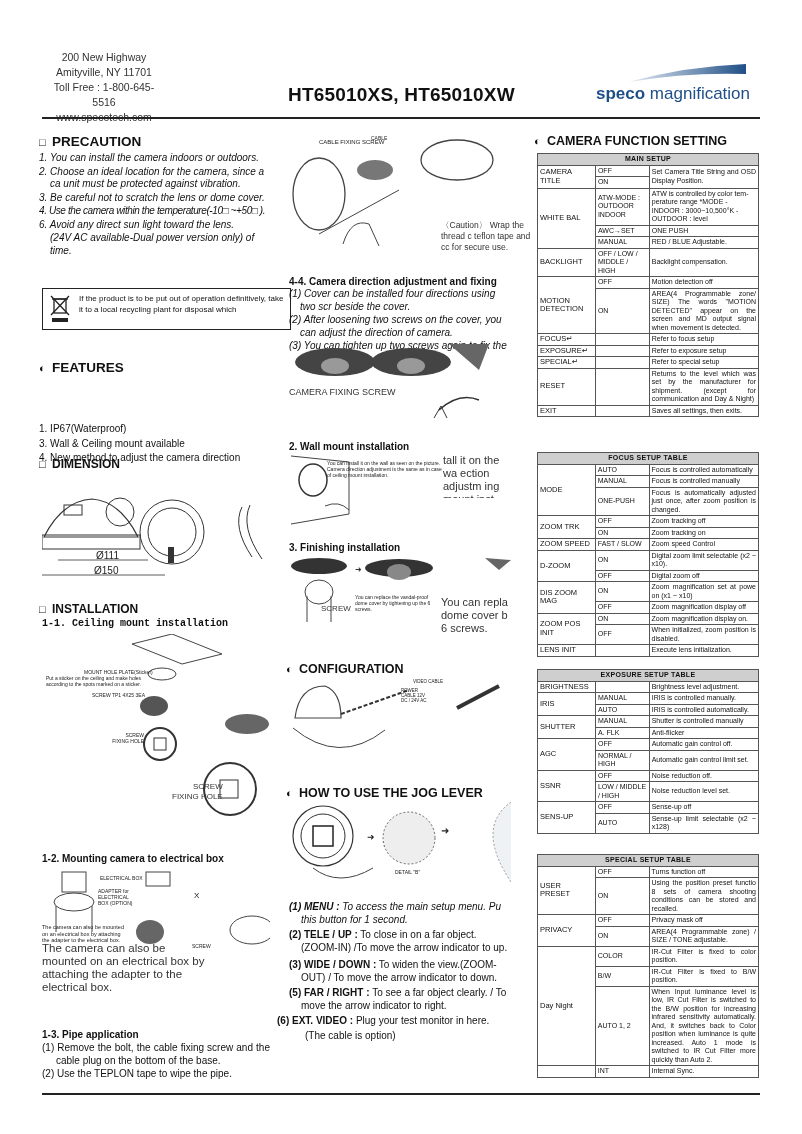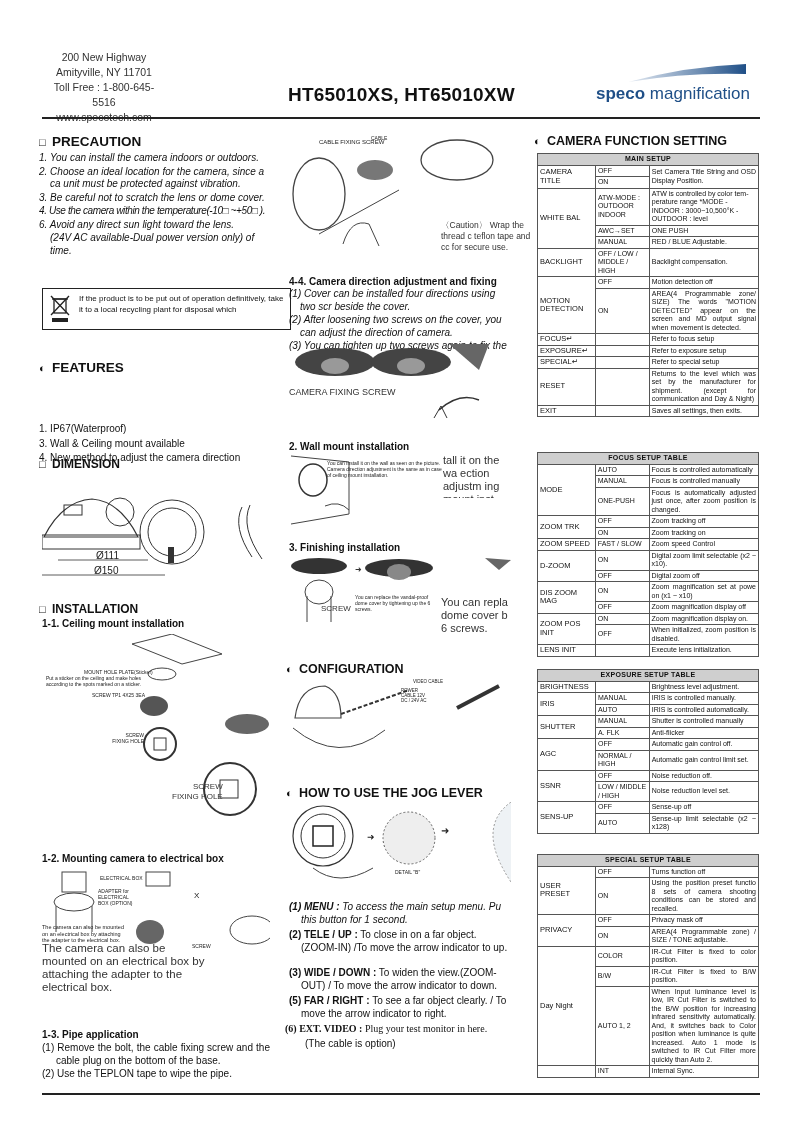--- a/index.html
+++ b/index.html
@@ -110,21 +110,21 @@
       <path d="M200 20 Q190 40 210 70" fill="none" stroke="#333"></path>
       <path d="M208 18 Q198 40 220 72" fill="none" stroke="#333"></path>
       <line x1="16" y1="73" x2="106" y2="73" stroke="#333" stroke-width="0.8"></line>
       <line x1="0" y1="88" x2="123" y2="88" stroke="#333" stroke-width="0.8"></line>
     </svg>
     <div class="dim-lbl" style="left:54px;top:63px;">Ø111</div>
     <div class="dim-lbl" style="left:52px;top:78px;">Ø150</div>
   </div>
 
   <div class="sec-title" style="left:-3px;top:468px;font-size:12px;"><span class="glyph">□</span><span>INSTALLATION</span></div>
-  <div class="sub-title" style="left:0;top:484px;">1-1. Ceiling mount installation</div>
+  <div class="sub-title" style="left:0;top:484px;font-family:Liberation Mono, monospace;">1-1. Ceiling mount installation</div>
   <div class="fig" style="left:0;top:500px;width:228px;height:190px;border:none;background:none;">
     <svg width="228" height="190" viewBox="0 0 228 190">
       <path d="M90 10 L130 0 L180 20 L140 30 Z" fill="none" stroke="#444"></path>
       <ellipse cx="120" cy="40" rx="14" ry="6" fill="none" stroke="#444"></ellipse>
       <ellipse cx="112" cy="72" rx="14" ry="10" fill="#555"></ellipse>
       <circle cx="118" cy="110" r="16" fill="none" stroke="#333" stroke-width="2"></circle>
       <rect x="112" y="104" width="12" height="12" fill="none" stroke="#333"></rect>
       <ellipse cx="205" cy="90" rx="22" ry="10" fill="#666"></ellipse>
       <circle cx="188" cy="155" r="26" fill="none" stroke="#333" stroke-width="2"></circle>
       <rect x="178" y="146" width="18" height="18" fill="none" stroke="#333"></rect>
@@ -247,24 +247,24 @@
       <text x="78" y="38" font-size="9" fill="#222">➜</text>
       <circle cx="120" cy="36" r="26" fill="#eee" stroke="#666" stroke-dasharray="2 2"></circle>
       <text x="152" y="32" font-size="10" fill="#222">➜</text>
       <path d="M222 0 Q186 26 222 80" fill="#eef2f5" stroke="#999" stroke-dasharray="2 2"></path>
       <path d="M24 66 Q50 86 84 66" fill="none" stroke="#444"></path>
     </svg>
     <div class="cap" style="left:106px;top:66px;font-size:5px;">DETAIL "B"</div>
   </div>
   <div class="para" style="left:0;top:766px;width:222px;line-height:13px;">
     <span class="li clip" style="white-space:normal;padding-left:12px;text-indent:-12px;margin-bottom:2px;"><b>(1) MENU :</b><span> To access the main setup menu. Pu this button for 1 second.</span></span>
-    <span class="li" style="padding-left:12px;text-indent:-12px;margin-bottom:12px;"><b>(2) TELE / UP :</b><span> To close in on a far object.(ZOOM-IN) /To move the arrow indicator to up.</span></span>
+    <span class="li" style="padding-left:12px;text-indent:-12px;margin-bottom:4px;"><b>(2) TELE / UP :</b><span> To close in on a far object.(ZOOM-IN) /To move the arrow indicator to up.</span></span>
     <span class="li" style="padding-left:12px;text-indent:-12px;margin-bottom:2px;"><b>(3) WIDE / DOWN :</b><span> To widen the view.(ZOOM-OUT) / To move the arrow indicator to down.</span></span>
     <span class="li" style="padding-left:12px;text-indent:-12px;margin-bottom:2px;"><b>(5) FAR / RIGHT :</b><span> To see a far object clearly. / To move the arrow indicator to right.</span></span>
-    <span class="li" style="padding-left:8px;text-indent:-12px;margin-bottom:2px;font-family:Liberation Serif, serif;"><b>(6) EXT. VIDEO :</b><span> Plug your test monitor in here.</span></span>
+    <span class="li" style="padding-left:0;text-indent:-12px;margin-bottom:2px;"><b>(6) EXT. VIDEO :</b><span> Plug your test monitor in here.</span></span>
     <span class="li nob" style="padding-left:16px;"><span>(The cable is option)</span></span>
   </div>
 </div>
 
 <div class="col col3">
   <div class="sec-title" style="left:-3px;top:0;font-size:12.5px;"><span class="glyph">◐</span><span>CAMERA FUNCTION SETTING</span></div>
 
   <table class="spec" style="top:19px;">
     <tbody>
         <tr class="head">

